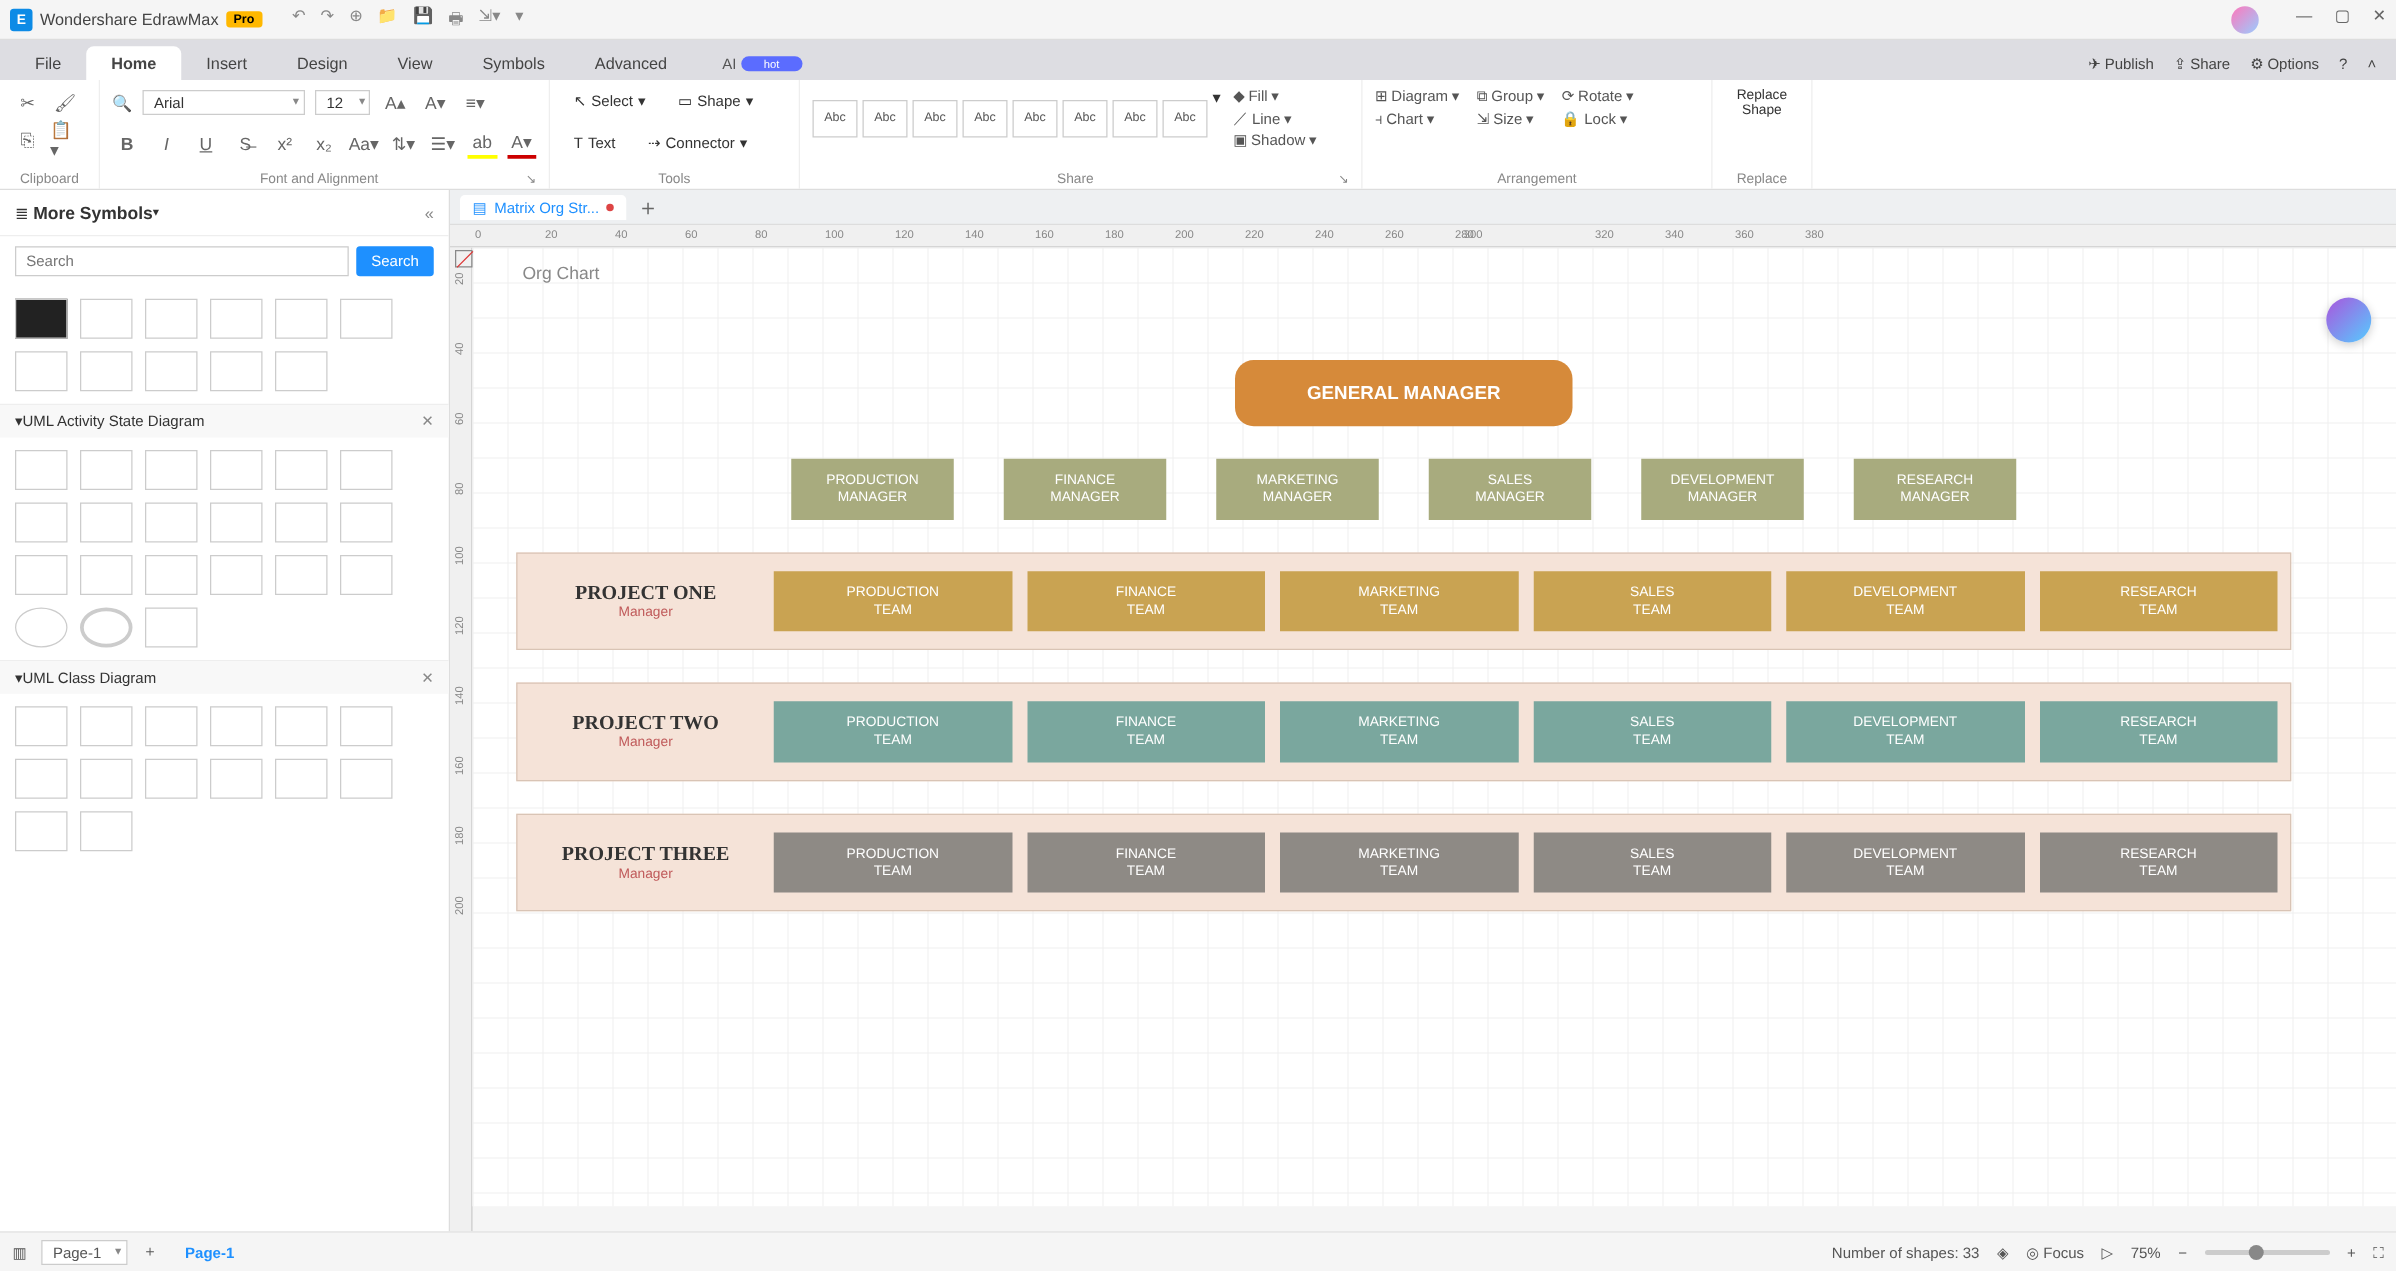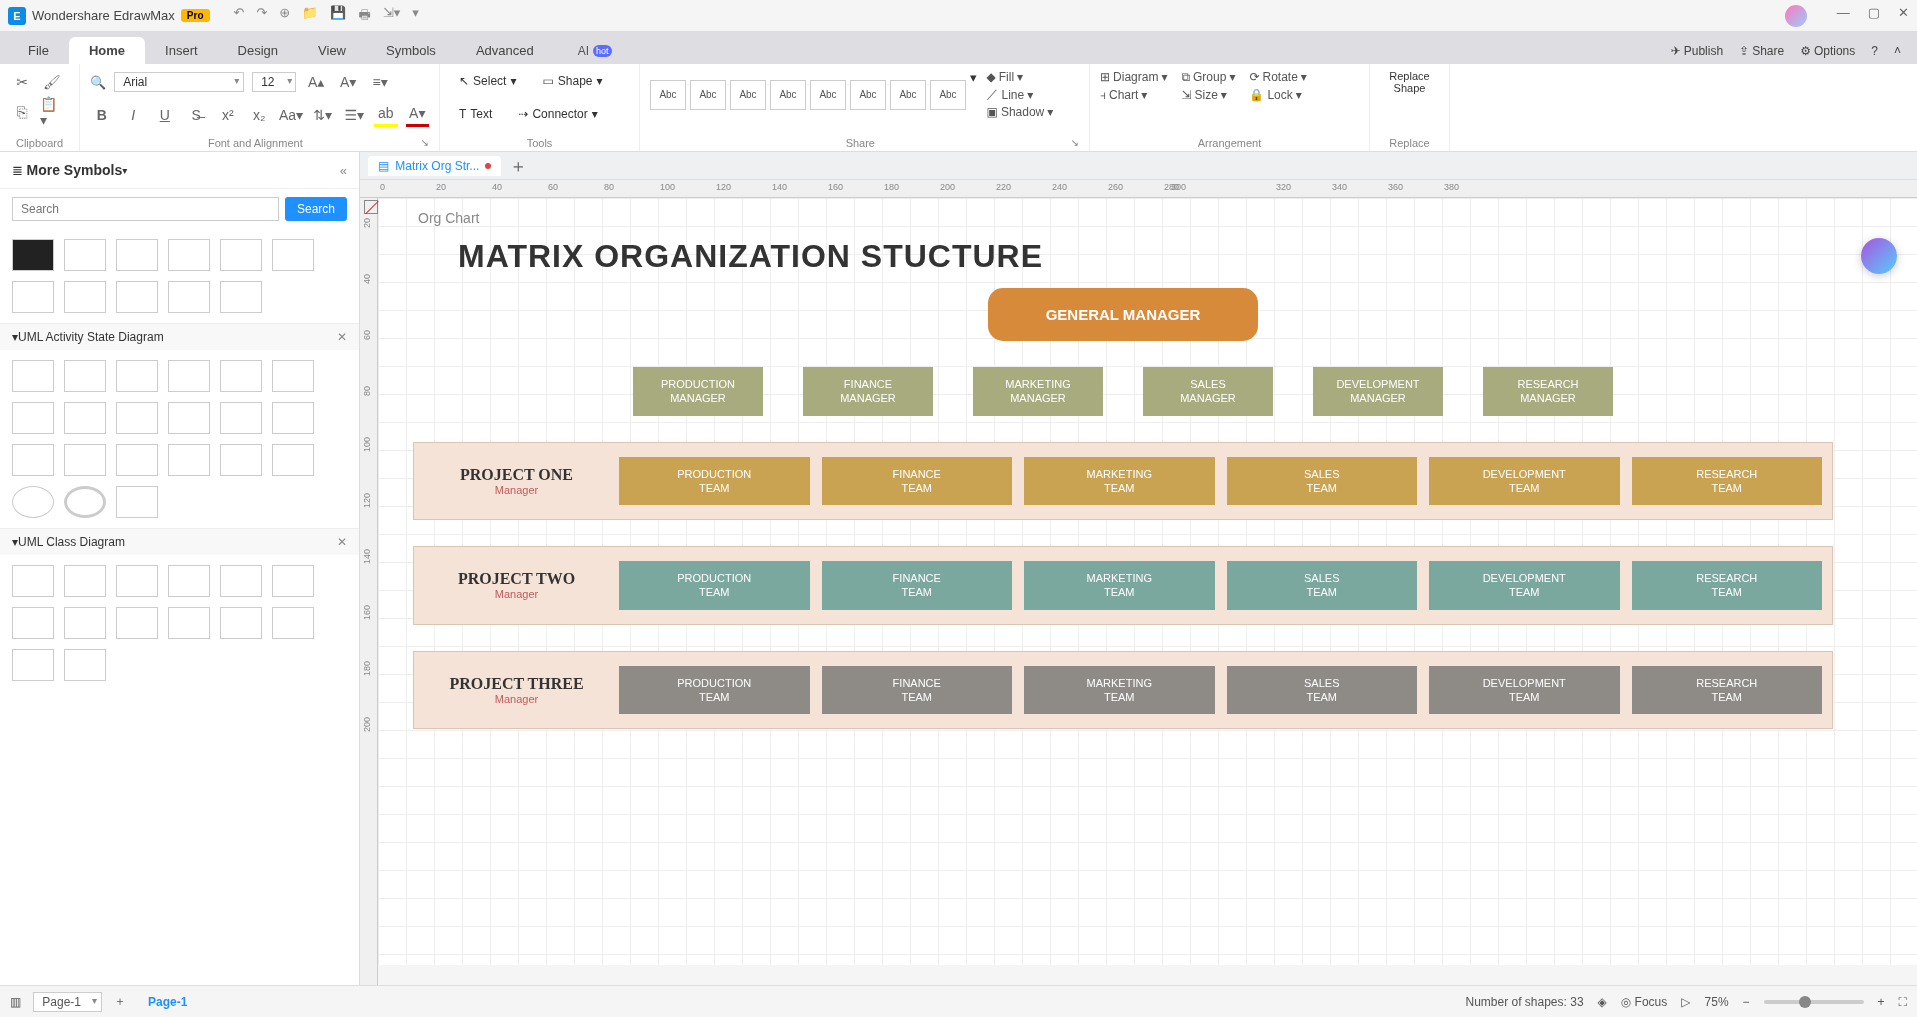--- a/index.html
+++ b/index.html
@@ -13,21 +13,21 @@
 .titlebar .qat { display: flex; gap: 12px; margin-left: 24px; color: #888; }
 .titlebar .qat span { cursor: pointer; }
 .titlebar .win-controls { margin-left: auto; display: flex; gap: 18px; color: #666; }
 .titlebar .avatar { width:22px;height:22px;border-radius:50%;background:linear-gradient(135deg,#f7b,#9cf);margin-right:12px;}
 
 
 .menubar { height: 32px; background: #dddde2; display: flex; align-items: flex-end; padding: 0 8px; }
 .menubar .tab { padding: 6px 20px; font-size: 13px; color: #444; cursor: pointer; }
 .menubar .tab.active { background: #fff; border-radius: 6px 6px 0 0; font-weight: bold; }
 .menubar .ai { margin-left: 4px; font-size: 12px; color: #555; display:flex;align-items:center;gap:4px;}
-.menubar .ai .hot { background: #5b6cff; color: #fff; font-size: 9px; padding: 1px 3px; border-radius: 6px; }
+.menubar .ai .hot { background: #5b6cff; color: #fff; font-size: 9px; padding: 1px 18px; border-radius: 6px; }
 .menubar .right { margin-left: auto; display: flex; gap: 16px; align-items: center; padding-right: 8px; padding-bottom: 6px; color: #444; }
 .menubar .right span { cursor: pointer; font-size: 12px; display:flex;align-items:center;gap:3px;}
 
 
 .ribbon { height: 88px; background: #fff; display: flex; border-bottom: 1px solid #ddd; }
 .ribbon-group { border-right: 1px solid #eee; padding: 6px 10px 2px; display: flex; flex-direction: column; justify-content: space-between; }
 .ribbon-group .label { font-size: 11px; color: #888; text-align: center; padding-top:2px;}
 .ribbon-group .row { display: flex; gap: 8px; align-items: center; }
 .ribbon-btn { width: 24px; height: 24px; display: flex; align-items: center; justify-content: center; color: #666; cursor: pointer; font-size: 14px;}
 .font-select { border: 1px solid #ccc; padding: 2px 22px 2px 8px; font-size: 12px; background: #fff; position:relative; }
@@ -371,21 +371,20 @@
           <span style="top: 198px;">80</span>
           <span style="top: 254px;">100</span>
           <span style="top: 310px;">120</span>
           <span style="top: 366px;">140</span>
           <span style="top: 422px;">160</span>
           <span style="top: 478px;">180</span>
           <span style="top: 534px;">200</span>
         </div>
       <div class="canvas">
         <div class="canvas-label">Org Chart</div>
-        <div class="chart-title">MATRIX ORGANIZATION STUCTURE</div>
         <div class="org">
           <div class="gm-box">GENERAL MANAGER</div>
           <div class="mgr-row" id="mgr-row">
               <div class="mgr-box" style="white-space: pre-line;">PRODUCTION
 MANAGER</div>
               <div class="mgr-box" style="white-space: pre-line;">FINANCE
 MANAGER</div>
               <div class="mgr-box" style="white-space: pre-line;">MARKETING
 MANAGER</div>
               <div class="mgr-box" style="white-space: pre-line;">SALES

